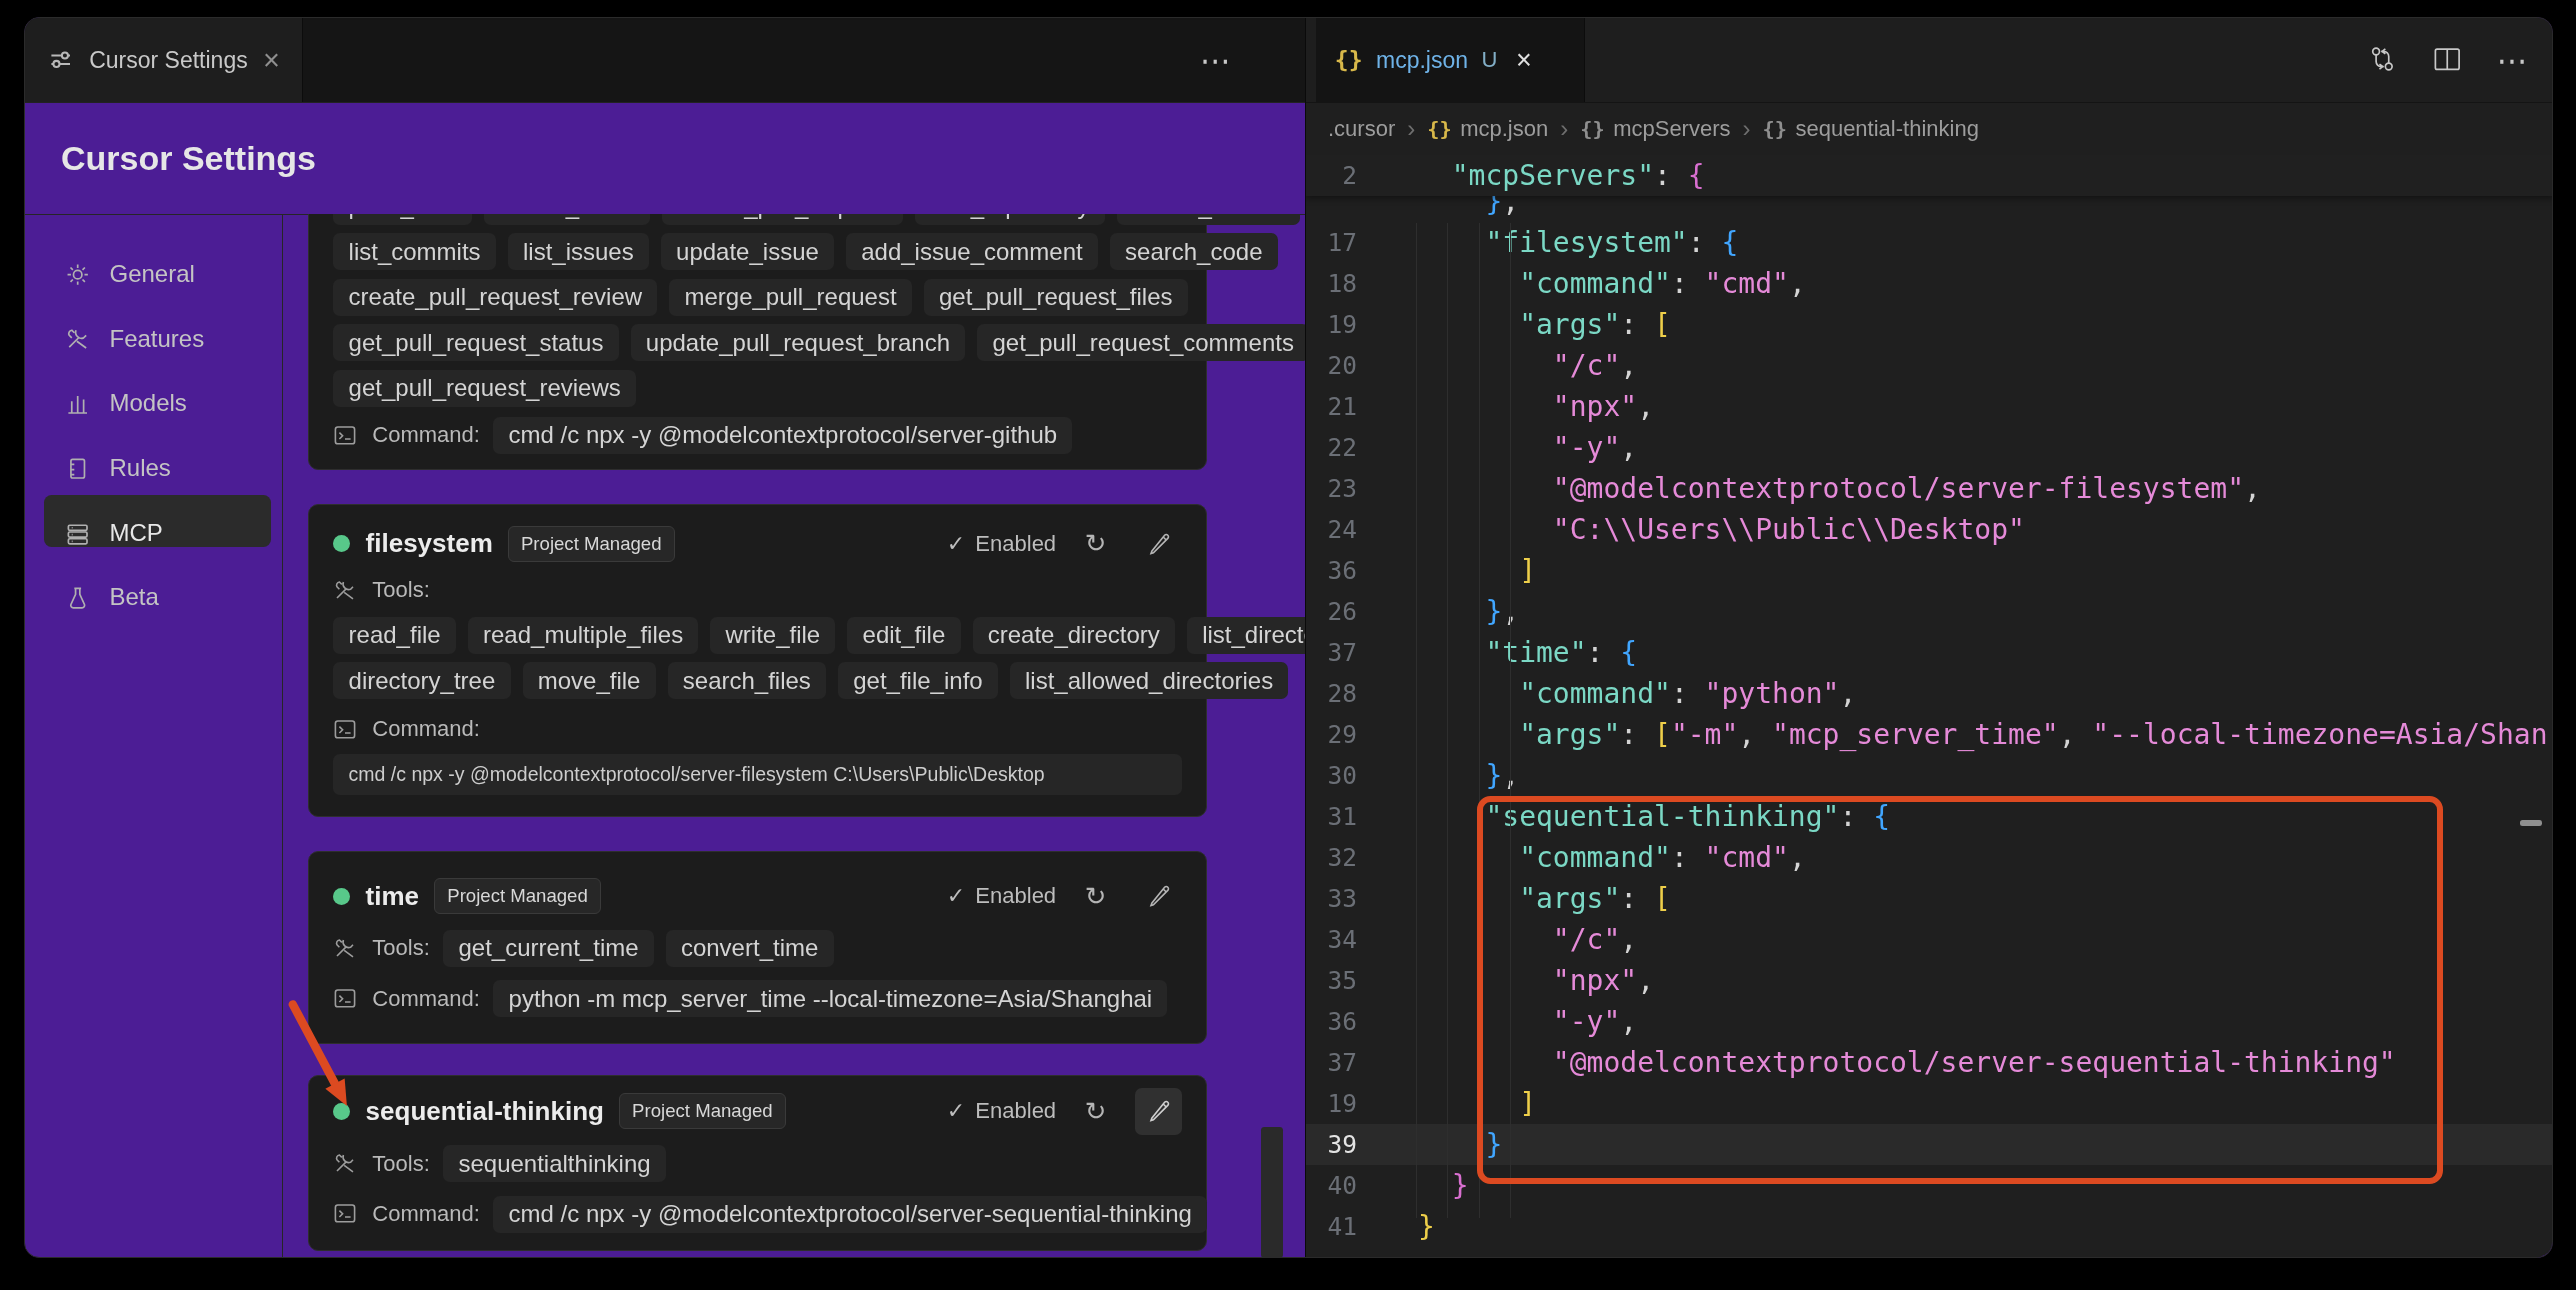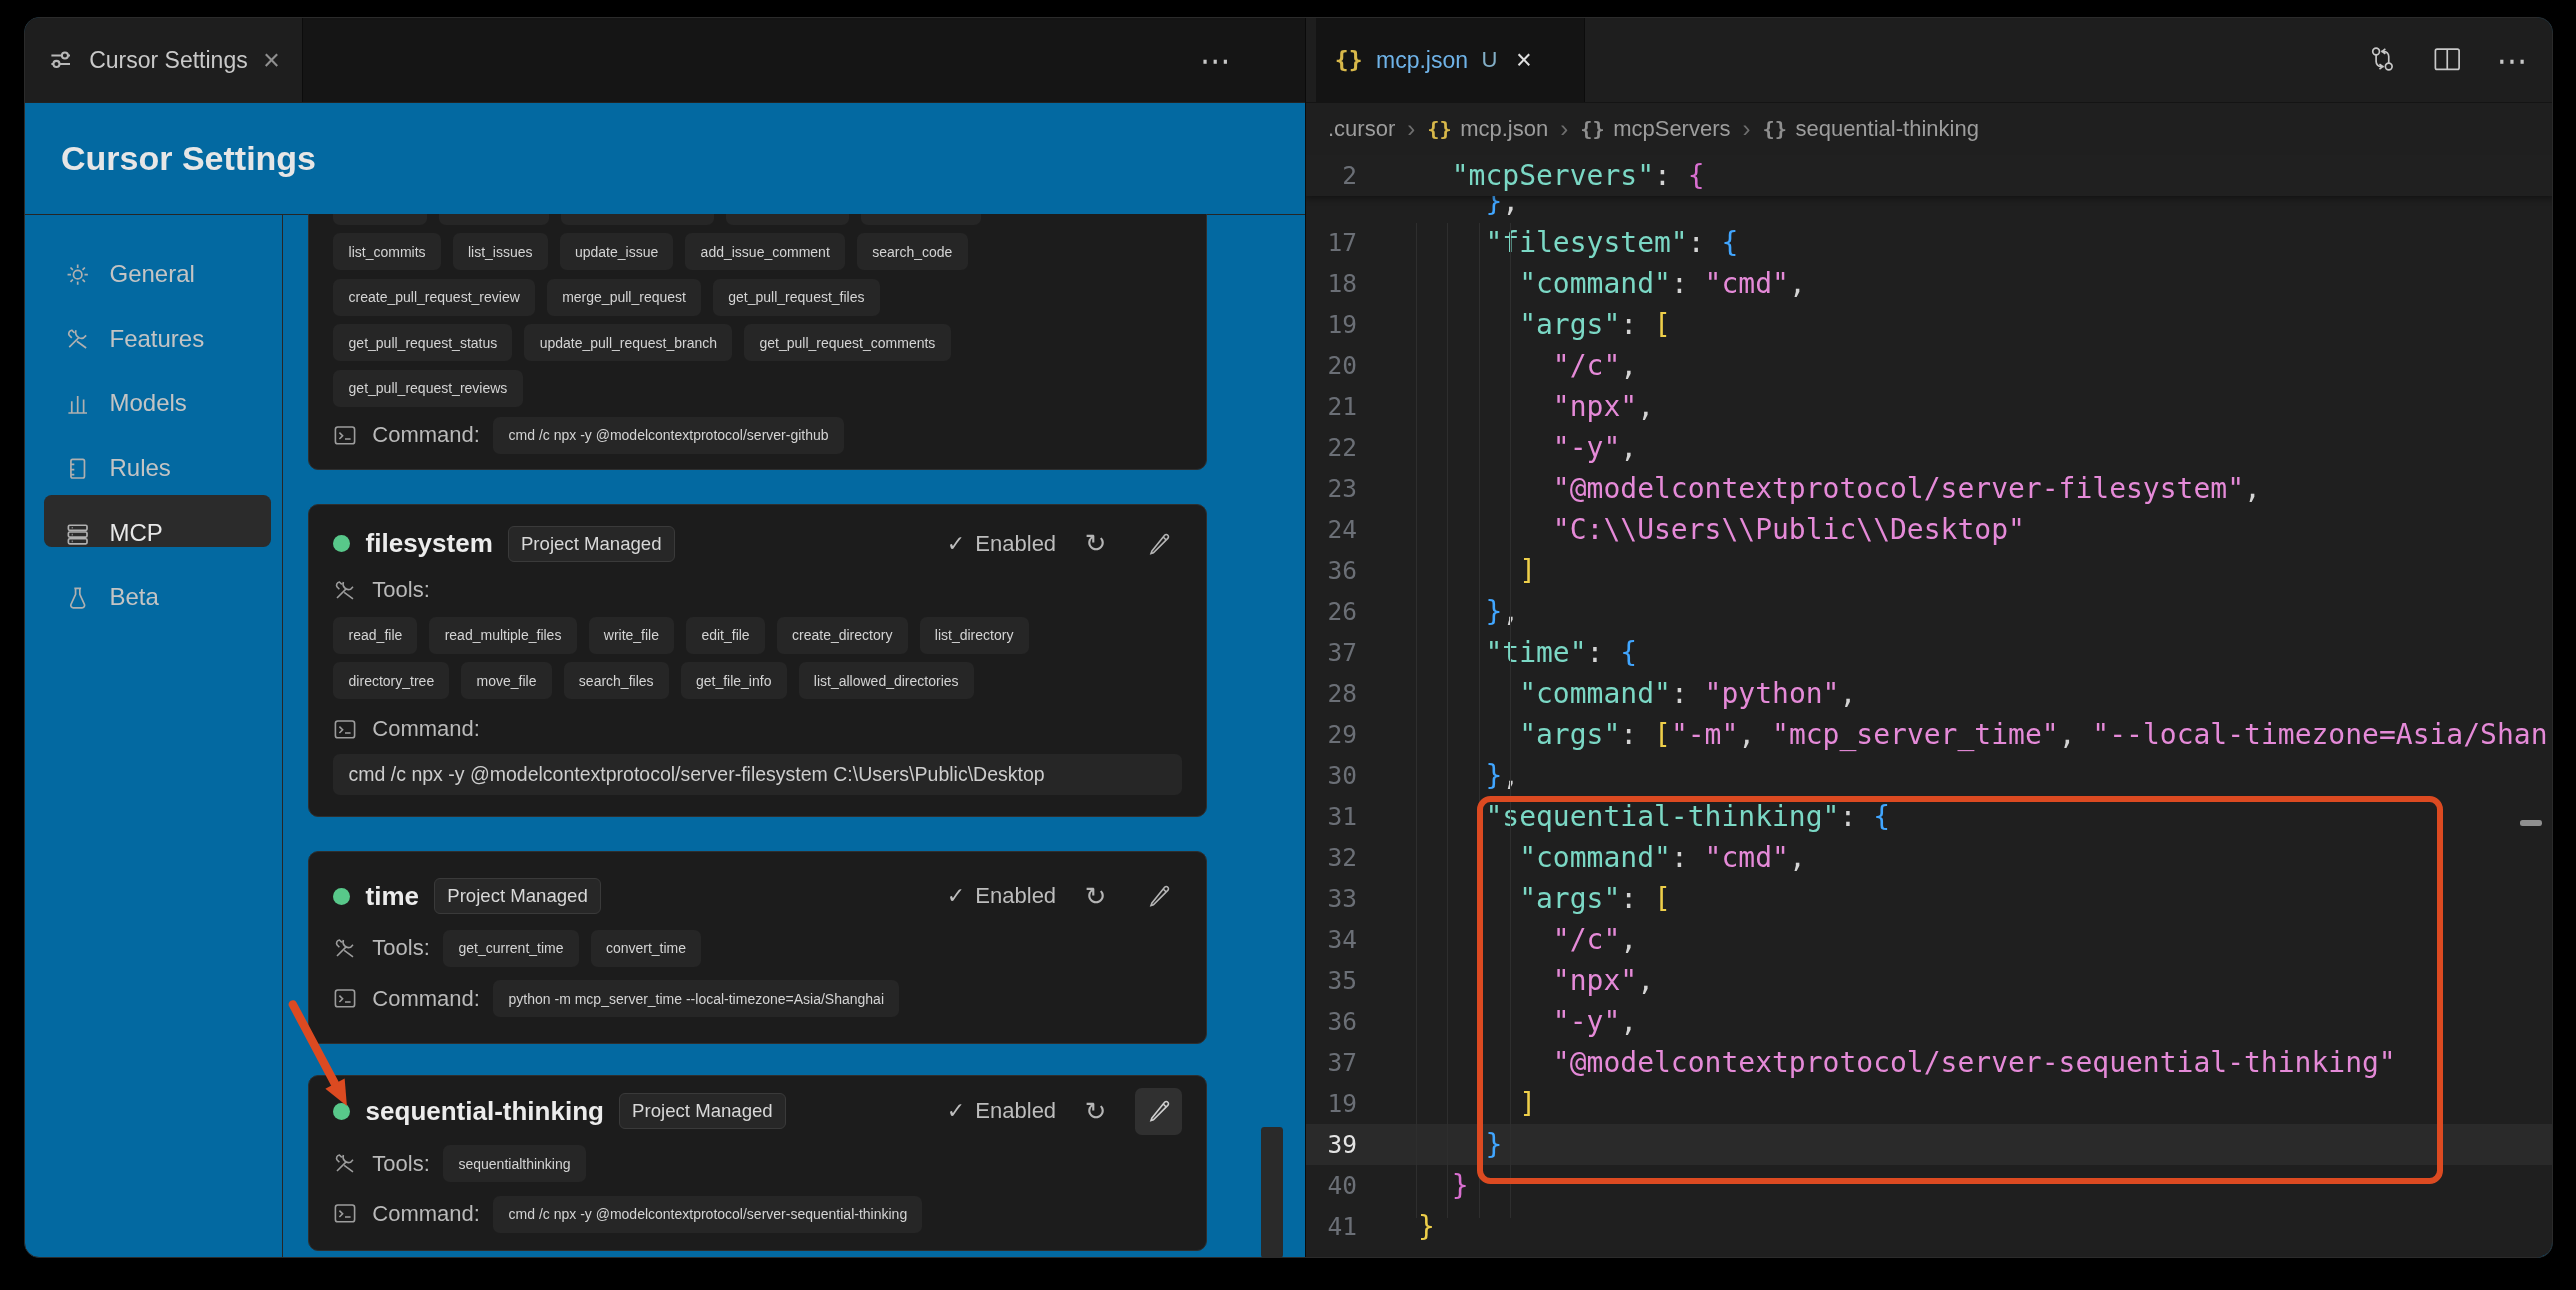--- a/index.html
+++ b/index.html
@@ -1,19 +1,19 @@
 <!DOCTYPE html>
 <html style="font-size:13.5px"><head>
 <meta charset="utf-8">
 <style>
   * { margin:0; padding:0; box-sizing:border-box; }
   html,body { width:2576px; height:1291px; background:#000; overflow:hidden;
     font-family:"Liberation Sans", sans-serif; }
   #window { position:absolute; left:24px; top:17px; width:2529px; height:1241px;
-    background:#0369a1; border:0.8px solid #2b2b2b; border-radius:15.2px; overflow:hidden; }
+    background:#4c1d95; border:0.8px solid #2b2b2b; border-radius:15.2px; overflow:hidden; }
 
   
   #left-group { position:absolute; left:0; top:0; width:1280px; height:1241px; }
   .tabbar { position:absolute; left:0; top:0; right:0; height:85px; background:#151515;
     border-bottom:0.8px solid #222; display:flex; align-items:stretch; }
   .tab { display:flex; align-items:center; gap:15.2px; padding:0 22px; background:#1e1e1e;
     border-right:0.8px solid #0c0c0c; }
   .tab-label { font-size:23px; color:#c9c9c9; }
   .tab-close { font-size:29px; color:#8f8f8f; line-height:1; }
   .more-dots { position:absolute; top:0; height:85px; display:flex; align-items:center;
@@ -32,21 +32,21 @@
   .side-ico svg { stroke:#b0b0b0; fill:none; stroke-width:2; }
   #content { flex:1; padding-left:25.4px; overflow:hidden; position:relative; }
   .card { width:899px; background:#1c1c1c; border:0.8px solid #2e2e2e; border-radius:10.2px;
     padding:18.6px 24px 15.2px 24px; }
   #card-github { margin-top:-46px; }
   #card-filesystem { margin-top:34px; padding:20.3px 24px; }
   #card-time { margin-top:34px; padding:26px 24px; }
   #card-seq { margin-top:30.5px; padding:17px 24px; position:relative; }
   .chip-row { display:flex; gap:12px; margin-bottom:8.5px; flex-wrap:nowrap; }
   .chip { background:#262626; border-radius:6.8px; height:37px; display:inline-flex;
-    align-items:center; padding:0 15.2px; font-size:14px; color:#d4d4d4; white-space:nowrap; }
+    align-items:center; padding:0 15.2px; font-size:24px; color:#d4d4d4; white-space:nowrap; }
   .cmd-inline { display:flex; align-items:center; gap:13.5px; margin-top:10.2px; }
   .row-label { font-size:22px; color:#b9b9b9; }
   .mini-ico { width:25.4px; height:25.4px; flex:none; }
   .mini-ico svg { stroke:#9d9d9d; fill:none; stroke-width:2; }
   .card-head { display:flex; align-items:center; gap:15.2px; height:37px; }
   .dot { width:17px; height:17px; border-radius:50%; flex:none; }
   .srv-name { font-size:26px; font-weight:600; color:#ececec; }
   .badge { background:#272727; border:0.8px solid #3a3a3a; border-radius:6px; font-size:18.6px;
     color:#d8d8d8; padding:6px 12px; }
   .head-right { margin-left:auto; display:flex; align-items:center; gap:29px; }

